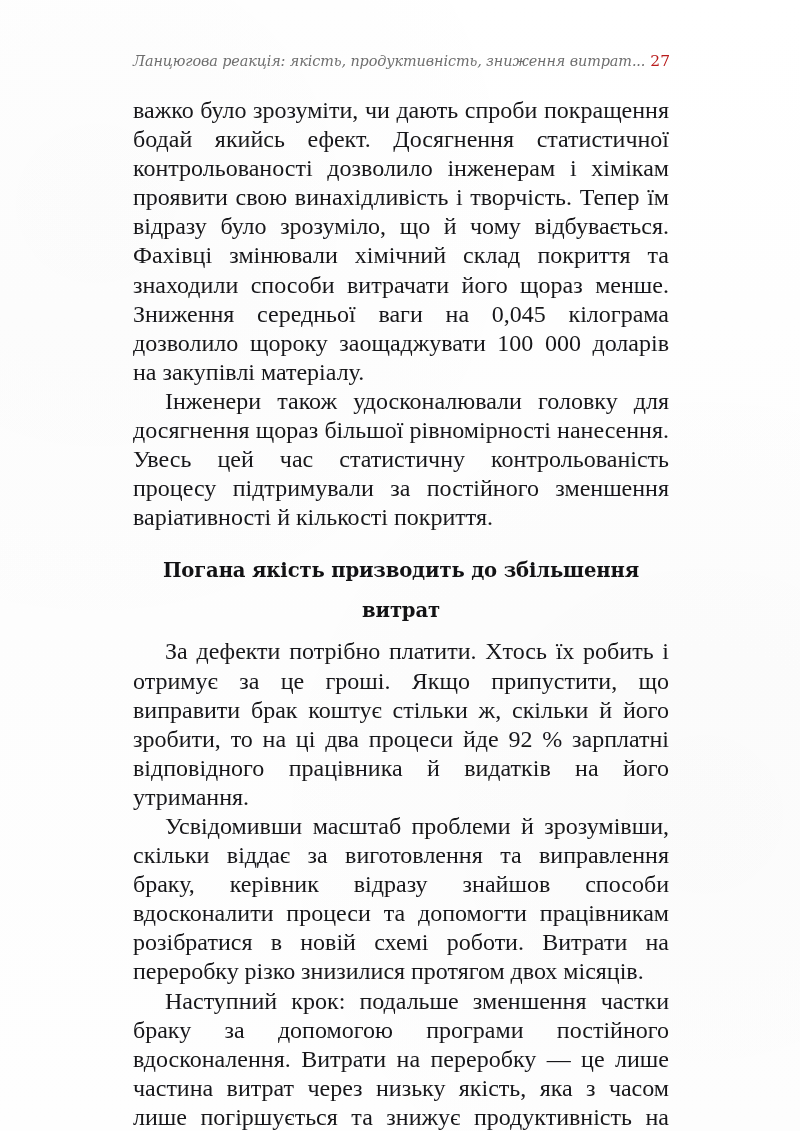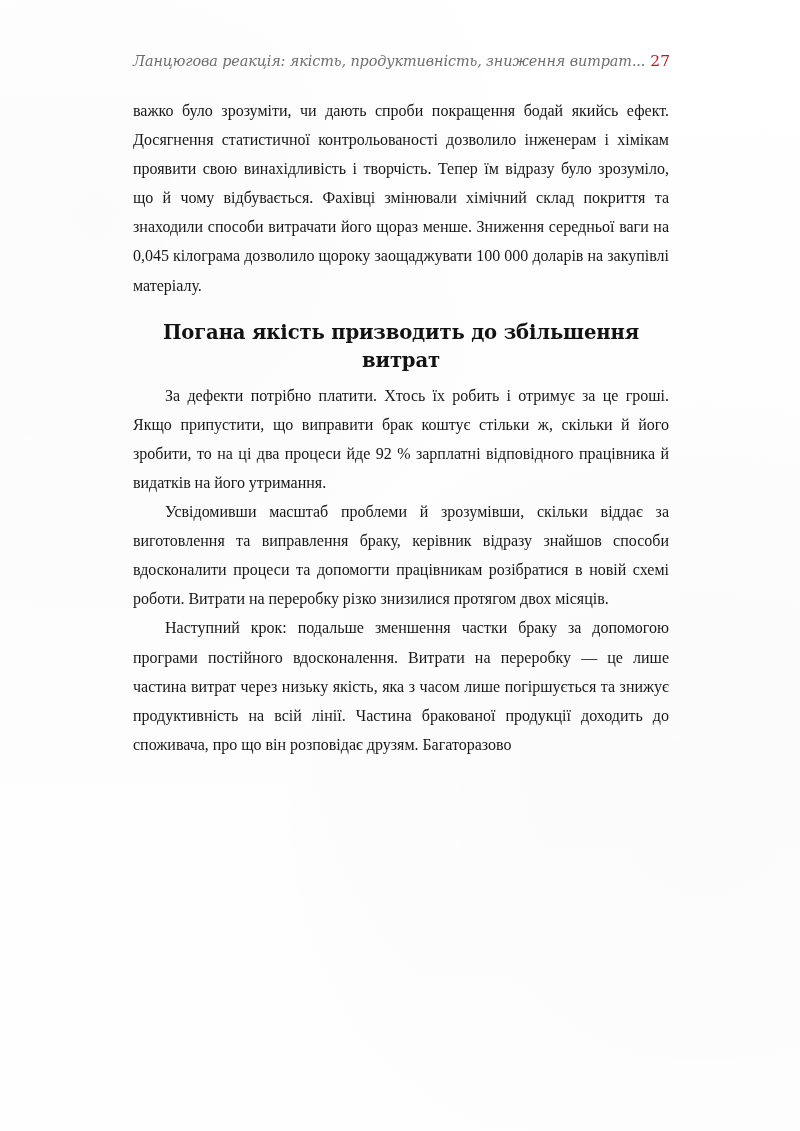--- a/index.html
+++ b/index.html
@@ -63,21 +63,21 @@
   
   .body-block {
     position: absolute;
     left: 133px;
     top: 96px;
     width: 536px;
   }
 
   p.para {
     margin: 0;
-    font-size: 16px;
+    font-size: 24px;
     line-height: 29.1px;
     text-align: justify;
     text-align-last: left;
     color: #17171a;
     hyphens: manual;
     -webkit-hyphens: manual;
     word-spacing: -0.1px;
   }
   p.para.indent {
     text-indent: 32px;
@@ -86,21 +86,21 @@
   
   p.para + p.para {
     margin-top: 0;
   }
 
   h2.section-heading {
     margin: 0;
     font-family: "DejaVu Serif", "Liberation Serif", serif;
     font-size: 19.6px;
     font-weight: bold;
-    line-height: 28px;
+    line-height: 40px;
     color: #121214;
     text-align: center;
     letter-spacing: -0.15px;
     padding-top: 19px;
     padding-bottom: 6px;
   }
 </style>
 </head>
 <body>
 
@@ -109,20 +109,21 @@
 
   <div class="running-head">
     <span class="running-head-title">Ланцюгова реакція: якість, продуктивність, зниження витрат...</span>
     <span class="running-head-folio">27</span>
   </div>
 
   <div class="body-block">
 
     <p class="para">важко було зрозуміти, чи дають спроби покращення бодай якийсь ефект. Досягнення статистичної контрольованості дозволило інженерам і хімікам проявити свою винахідливість і творчість. Тепер їм відразу було зрозуміло, що й чому відбувається. Фахівці змінювали хімічний склад покриття та знаходили способи витрачати його щораз менше. Зниження середньої ваги на 0,045 кілограма дозволило щороку заощаджувати 100 000 доларів на закупівлі матеріалу.</p>
 
+    <p class="para indent">Інженери також удосконалювали головку для досягнення щораз більшої рівномірності нанесення. Увесь цей час статистичну контрольованість процесу підтримували за постійного зменшення варіативності й кількості покриття.</p>
 
     <h2 class="section-heading">Погана якість призводить до збільшення витрат</h2>
 
 
     <p class="para indent">За дефекти потрібно платити. Хтось їх робить і отримує за це гроші. Якщо припустити, що виправити брак коштує стільки ж, скільки й його зробити, то на ці два процеси йде 92 % зарплатні відповідного працівника й видатків на його утримання.</p>
 
     <p class="para indent">Усвідомивши масштаб проблеми й зрозумівши, скільки віддає за виготовлення та виправлення браку, керівник відразу знайшов способи вдосконалити процеси та допомогти працівникам розібратися в новій схемі роботи. Витрати на переробку різко знизилися протягом двох місяців.</p>
 
     <p class="para indent">Наступний крок: подальше зменшення частки браку за допомогою програми постійного вдосконалення. Витрати на переробку — це лише частина витрат через низьку якість, яка з часом лише погіршується та знижує продуктивність на всій лінії. Частина бракованої продукції доходить до споживача, про що він розповідає друзям. Багаторазово</p>
 

